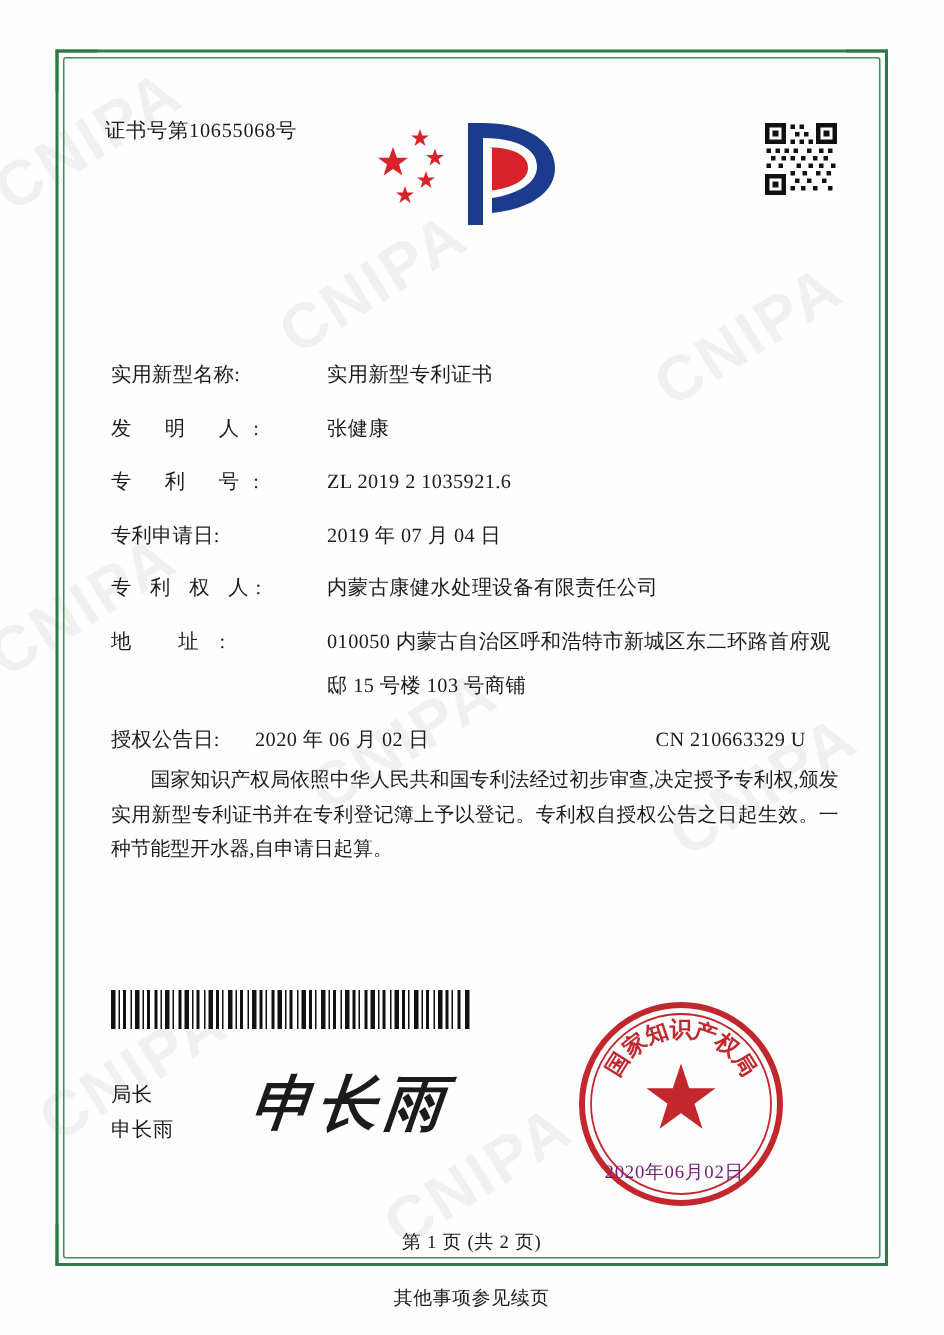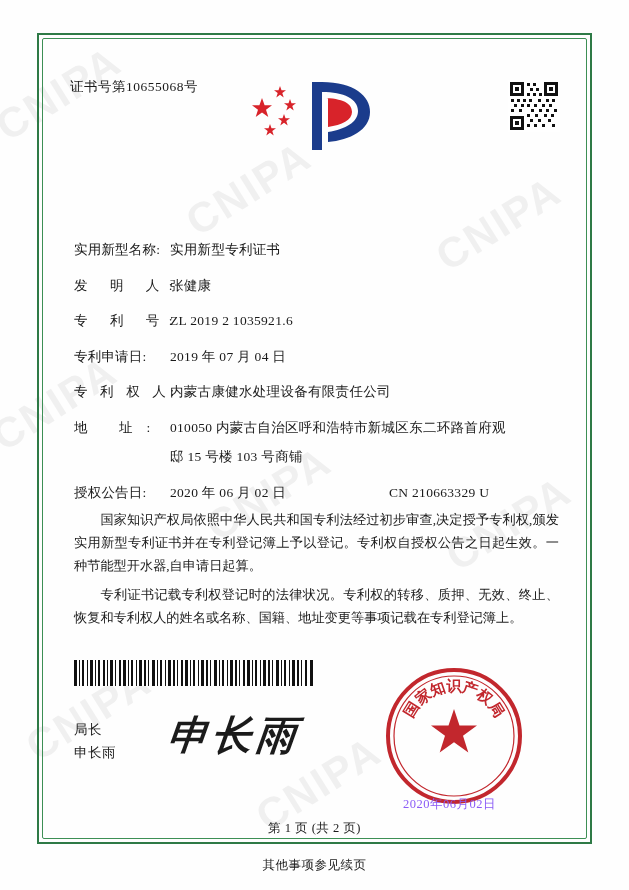--- a/index.html
+++ b/index.html
@@ -116,20 +116,21 @@
     left: 74px;
     right: 70px;
     top: 243px;
     font-size: 13.5px;
     line-height: 1;
   }
   .row {
     display: flex;
     align-items: flex-start;
     margin-bottom: 22px;
+    gap: 48px;
   }
   .lbl {
     width: 96px;
     flex: 0 0 96px;
     white-space: nowrap;
     letter-spacing: 0.2px;
   }
   .lbl.sp  { letter-spacing: 9.5px; }
   .lbl.sp2 { letter-spacing: 4.6px; }
   .lbl.sp3 { letter-spacing: 14px; }
@@ -199,23 +200,23 @@
   .seal {
     position: absolute;
     left: 383px;
     top: 665px;
     width: 142px;
     height: 142px;
   }
   .seal-date {
     position: absolute;
     left: 403px;
-    top: 796px;
+    top: 773px;
     font-size: 12.5px;
-    color: #8b5cf6;
+    color: #701a75;
     letter-spacing: 0.5px;
     white-space: nowrap;
   }
 
   
   .page-num {
     position: absolute;
     left: 0;
     right: 0;
     top: 820px;
@@ -374,21 +375,20 @@
       </div>
       <div class="col-b">
         <div class="val">CN 210663329 U</div>
       </div>
     </div>
 
   </div>
 
   <div class="paras">
     <p>国家知识产权局依照中华人民共和国专利法经过初步审查,决定授予专利权,颁发实用新型专利证书并在专利登记簿上予以登记。专利权自授权公告之日起生效。一种节能型开水器,自申请日起算。</p>
-    <p>专利证书记载专利权登记时的法律状况。专利权的转移、质押、无效、终止、恢复和专利权人的姓名或名称、国籍、地址变更等事项记载在专利登记簿上。</p>
   </div>
 
   <div class="barcode">
     <svg width="240" height="26" viewBox="0 0 240 26" xmlns="http://www.w3.org/2000/svg">
       <rect width="240" height="26" fill="#ffffff"></rect>
       <g fill="#111111">
         <rect x="0" y="0" width="3" height="26"></rect>
           <rect x="5" y="0" width="1" height="26"></rect>
         <rect x="8" y="0" width="2" height="26"></rect>
           <rect x="13" y="0" width="1" height="26"></rect>

